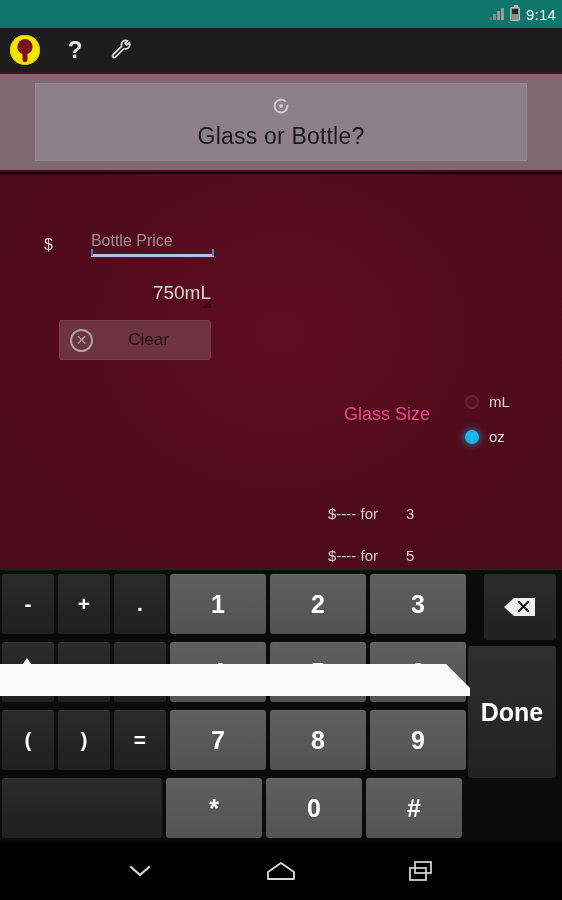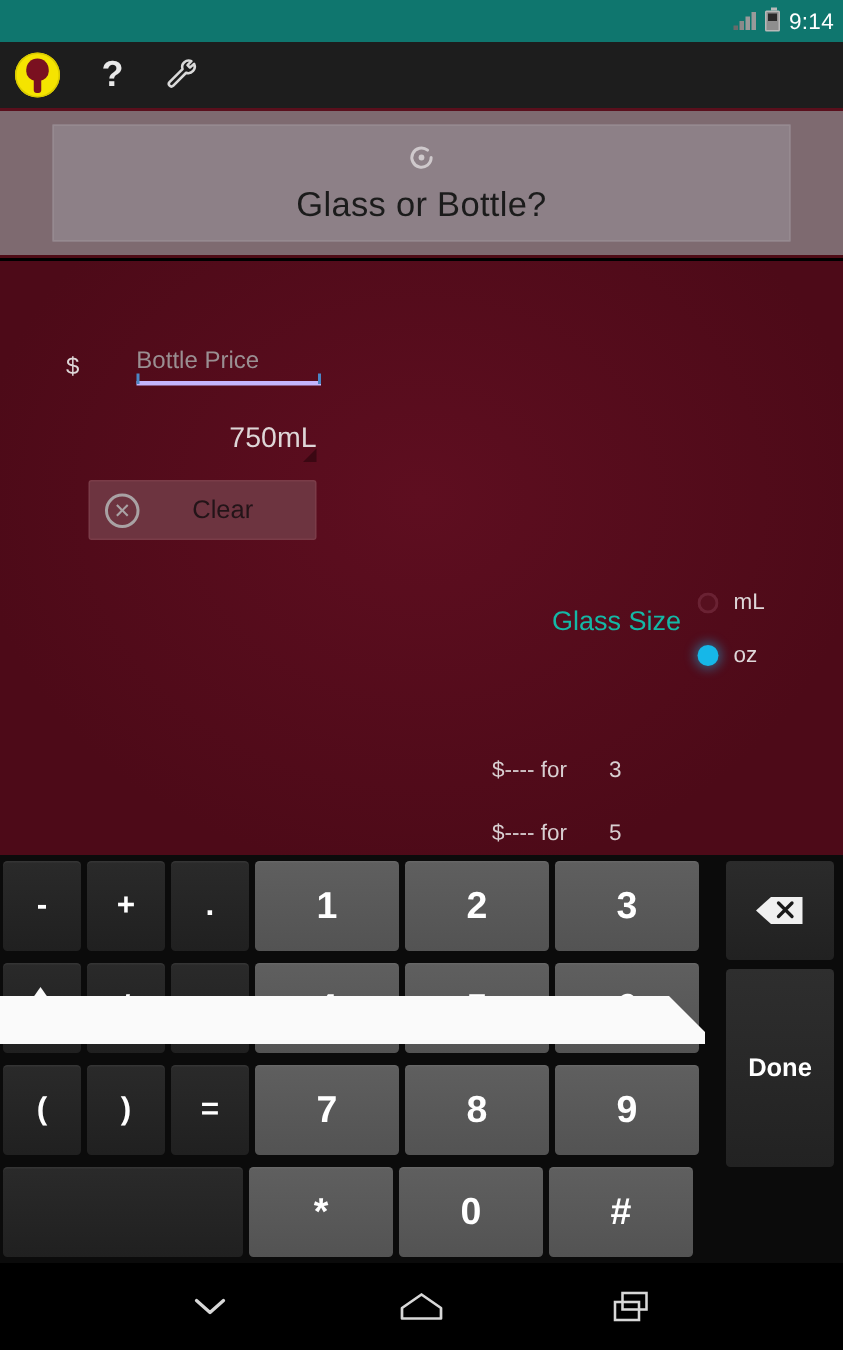--- a/index.html
+++ b/index.html
@@ -123,21 +123,21 @@
   }
   #clear-icon {
     width:23px; height:23px; border-radius:50%; border:2px solid #a9a2a4;
     display:flex; align-items:center; justify-content:center;
     color:#a9a2a4; font-size:14px; line-height:1; flex:0 0 auto;
   }
   #clear-label { flex:1 1 auto; text-align:center; color:#231418; font-size:17px; padding-right:6px; }
 
   
   #glass-size-label {
-    position:absolute; left:344px; top:230px; color:#14b8a6; font-size:18px;margin-left:24px;
+    position:absolute; left:344px; top:230px; color:#ec4899; font-size:18px;
   }
   #unit-group { position:absolute; left:465px; top:214px; }
   .unit-opt { display:flex; align-items:center; height:27px; margin-bottom:8px; }
   .radio {
     width:14px; height:14px; border-radius:50%; margin-right:10px; flex:0 0 auto;
     position:relative;
   }
   .radio.off { box-shadow:inset 0 0 0 2px #6a2233; background:#57101f; }
   .radio.on  { background:#16b7e8; box-shadow:0 0 7px 2px rgba(22,183,232,.45); }
   .unit-label { color:#ded6d8; font-size:15px; }
@@ -158,24 +158,24 @@
     color:#fff; font-size:21px; font-weight:bold;
     background:linear-gradient(#2b2b2b,#222222);
     box-shadow:inset 0 1px 0 rgba(255,255,255,.05);
   }
   .key.fn  { flex:0 0 52px; background:linear-gradient(#2a2a2a,#202020); }
   .key.num { flex:0 0 96px; background:linear-gradient(#5f5f5f,#535353); font-size:25px; }
   .key.wide{ flex:0 0 160px; background:linear-gradient(#2a2a2a,#202020); }
   .key.blank{ background:linear-gradient(#2a2a2a,#202020); }
   .kb-spacer { flex:1 1 auto; }
   #key-done {
-    position:absolute; right:6px; top:76px; width:72px; height:132px;
+    position:absolute; right:6px; top:76px; width:88px; height:132px;
     border-radius:3px; background:linear-gradient(#2e2e2e,#222222);
     display:flex; align-items:center; justify-content:center;
-    color:#fff; font-size:17px; font-weight:bold;
+    color:#fff; font-size:25px; font-weight:bold;
   }
   #key-backspace {
     position:absolute; right:6px; top:4px; width:72px; height:66px;
     border-radius:3px; background:linear-gradient(#2b2b2b,#212121);
     display:flex; align-items:center; justify-content:center;
   }
 
   
   #toast-overlay {
     position:absolute; left:0; top:664px; width:470px; height:32px;

